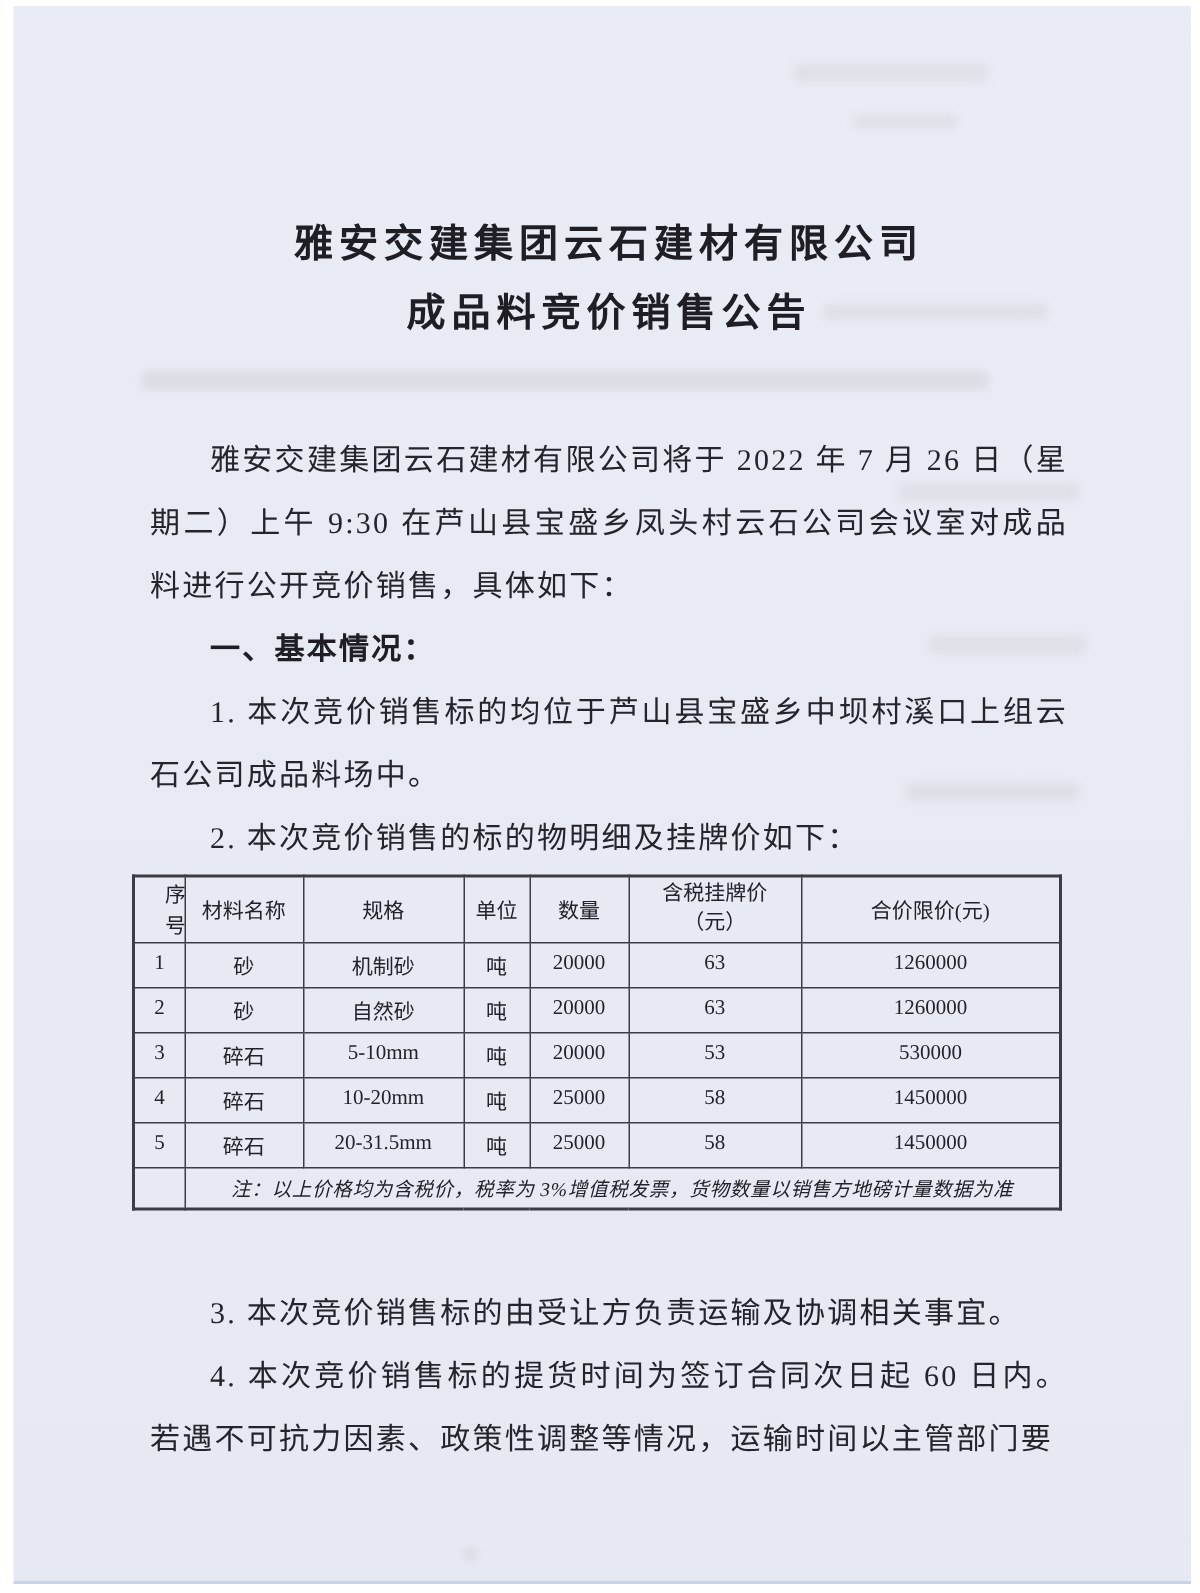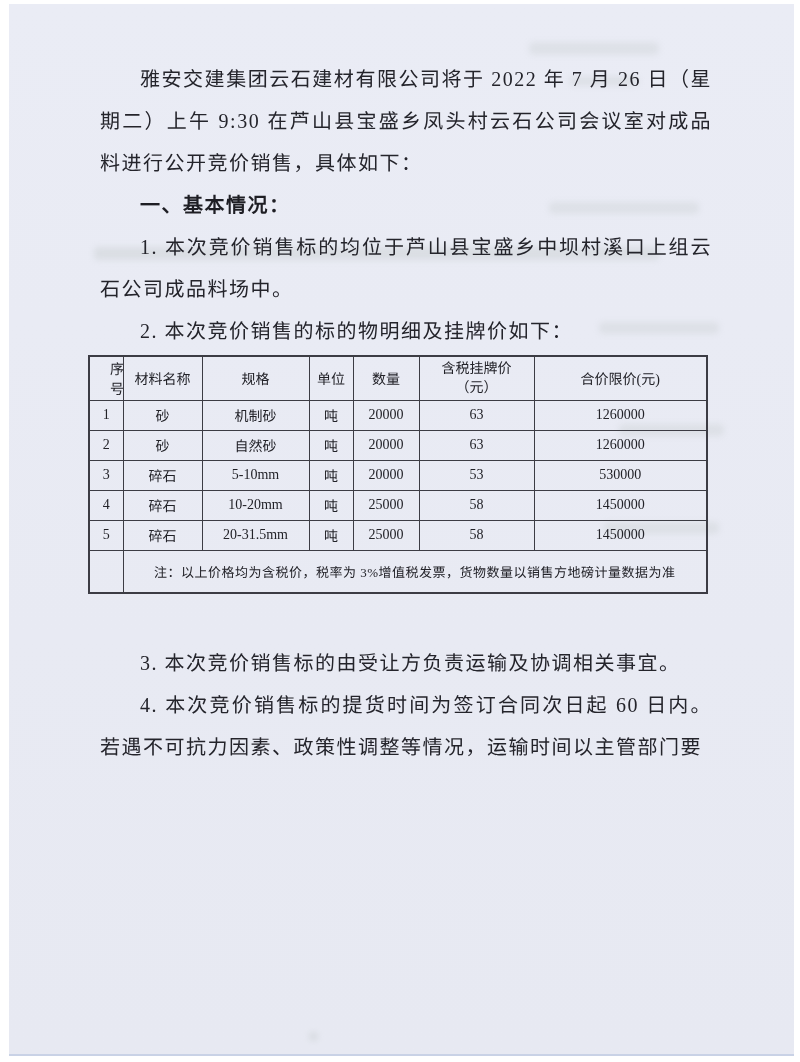--- a/index.html
+++ b/index.html
@@ -58,21 +58,21 @@
   table.price-table th, table.price-table td {
     border: 1px solid #3c3c44;
     text-align: center;
     vertical-align: middle;
     padding: 0;
     font-weight: normal;
     overflow: hidden;
   }
   tr.header-row { height: 44px; }
   tr.data-row { height: 30px; }
-  tr.note-row { height: 43px; }
+  tr.note-row { height: 28px; font-style: italic; }
   th.wrap { white-space: pre-line; line-height: 19px; }
   td.num-right { text-align: right; padding-right: 12px; }
   td.note-cell {
     text-align: left; padding-left: 8px;
     font-size: 13px; letter-spacing: 0.5px;
   }
   .after-table { margin-top: 48px; }
   .smudge {
     position: absolute;
     background: #b4bcb9;
@@ -91,20 +91,21 @@
   <div class="smudge" style="left:560px;top:72px;width:70px;height:10px;"></div>
   <div class="smudge" style="left:540px;top:198px;width:150px;height:12px;"></div>
   <div class="smudge" style="left:85px;top:243px;width:565px;height:13px;opacity:0.28;"></div>
   <div class="smudge" style="left:590px;top:318px;width:120px;height:12px;"></div>
   <div class="smudge" style="left:610px;top:420px;width:105px;height:12px;"></div>
   <div class="smudge" style="left:595px;top:518px;width:115px;height:12px;"></div>
   <div class="smudge" style="left:300px;top:1028px;width:9px;height:9px;opacity:0.3;"></div>
 
   <div class="content">
 
+    <h1 class="doc-title"><span>雅安交建集团云石建材有限公司</span><br><span>成品料竞价销售公告</span></h1>
 
     <p class="body-text indent intro">雅安交建集团云石建材有限公司将于 2022 年 7 月 26 日（星期二）上午 9:30 在芦山县宝盛乡凤头村云石公司会议室对成品料进行公开竞价销售，具体如下：</p>
 
     <p class="section-heading">一、基本情况：</p>
 
     <p class="body-text indent">1. 本次竞价销售标的均位于芦山县宝盛乡中坝村溪口上组云石公司成品料场中。</p>
 
     <p class="body-text indent">2. 本次竞价销售的标的物明细及挂牌价如下：</p>
 
     <table class="price-table">

